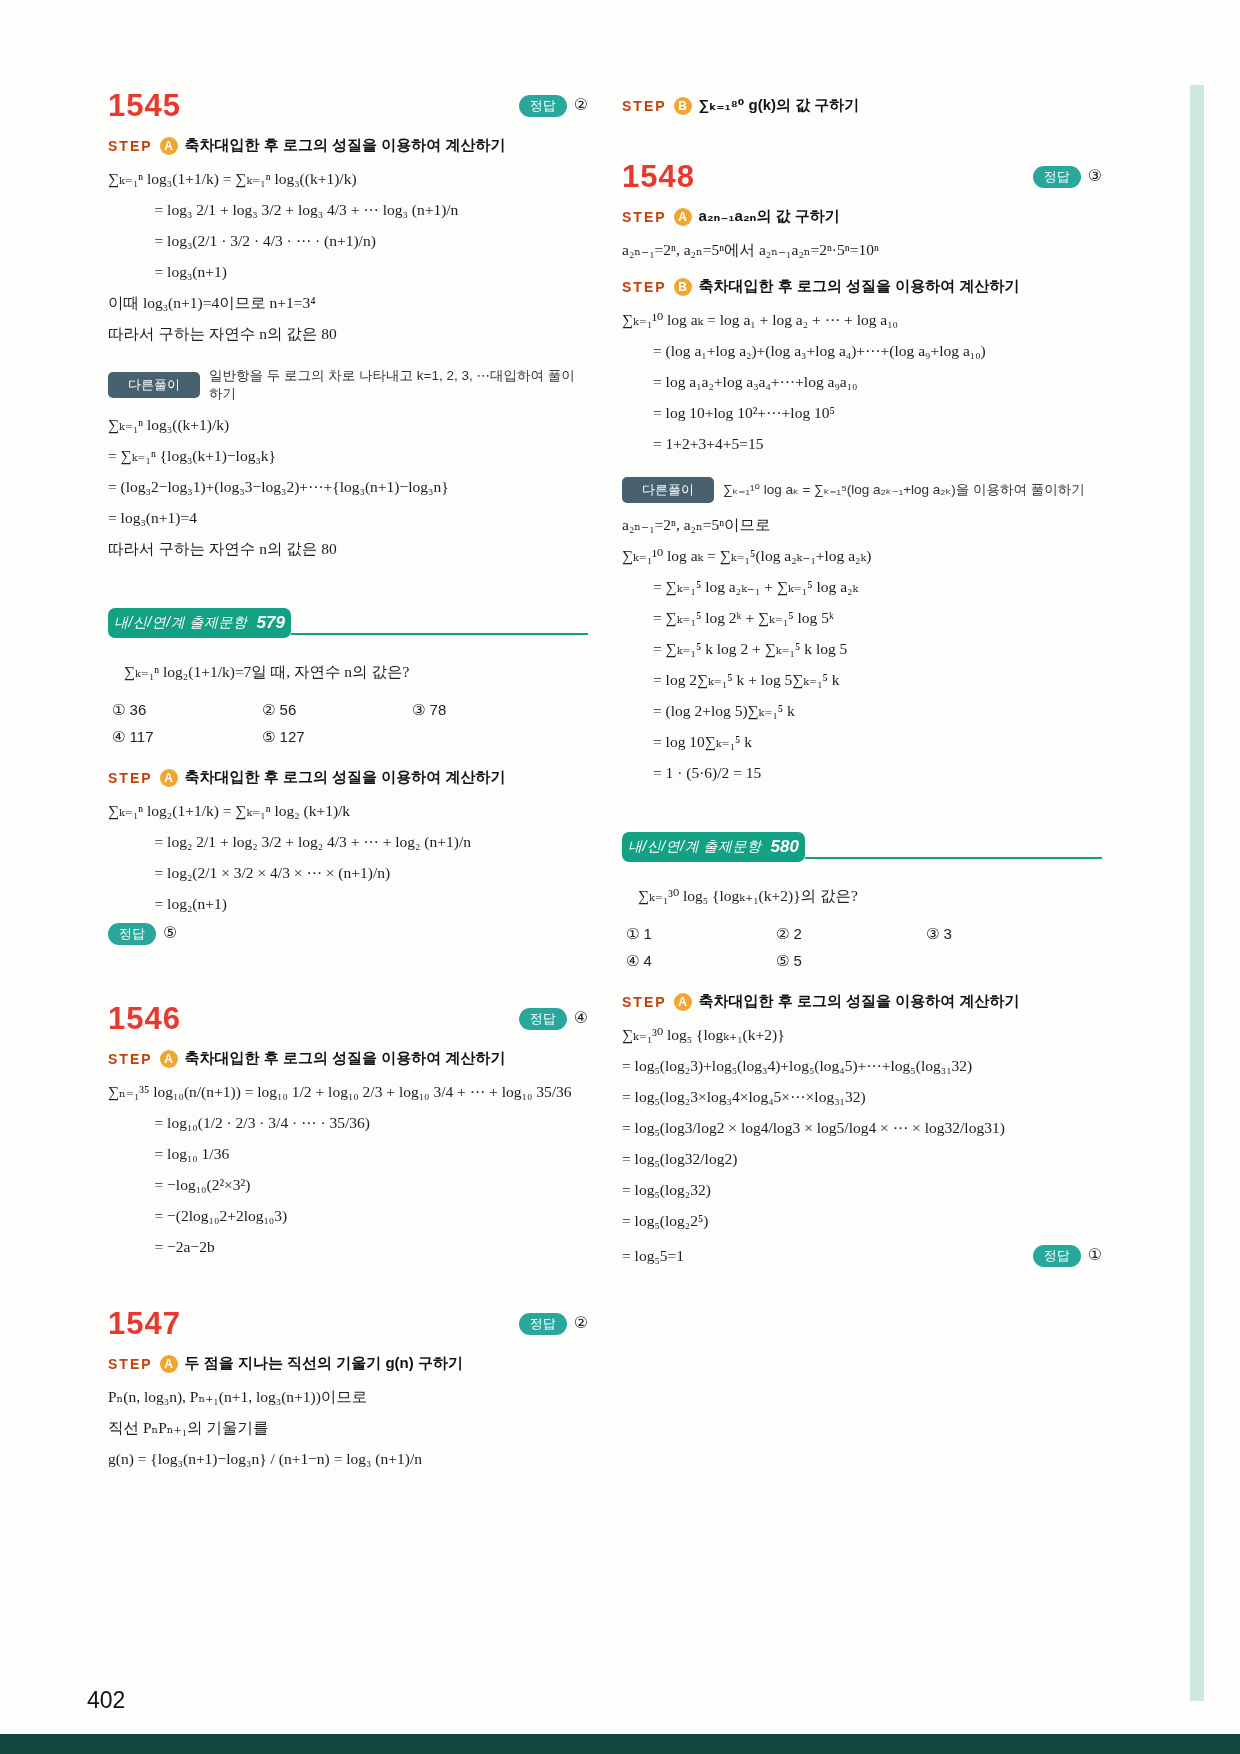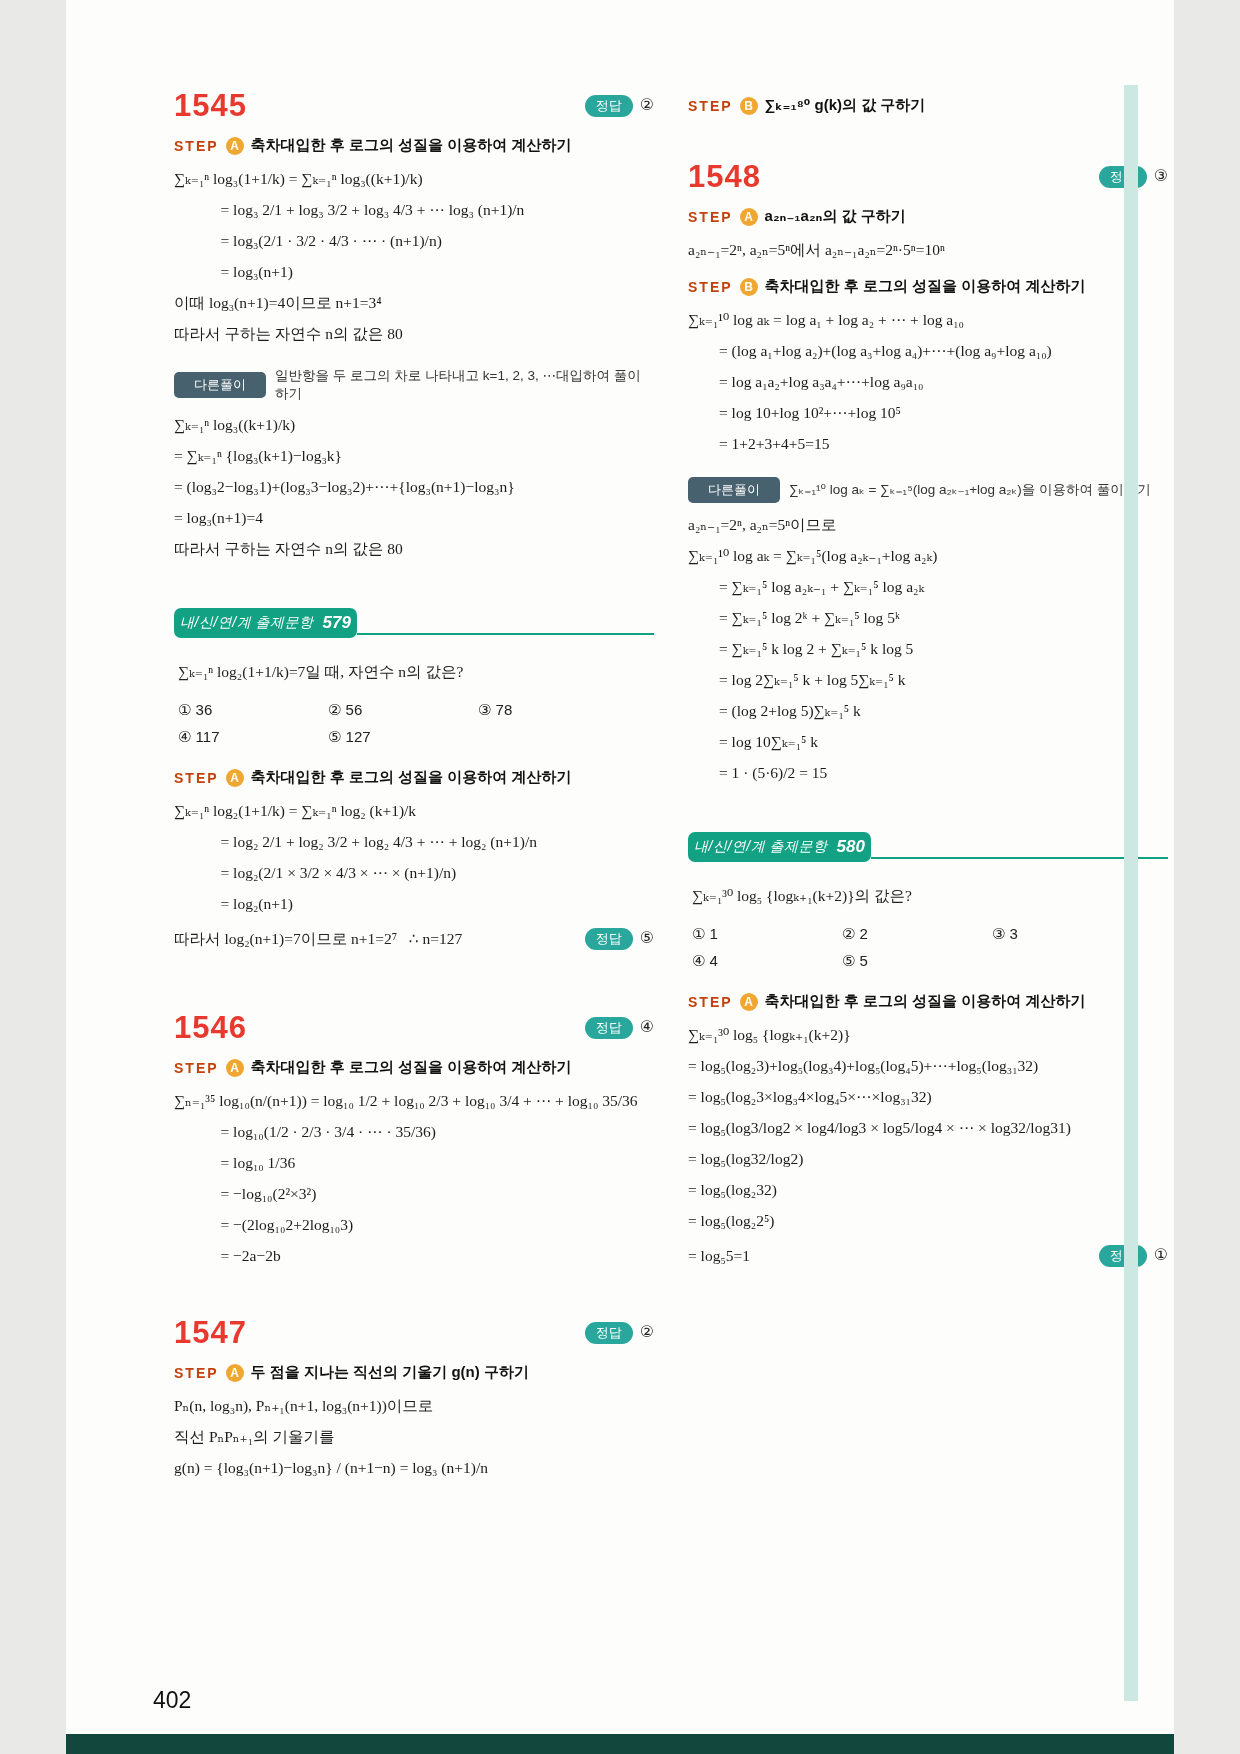--- a/index.html
+++ b/index.html
@@ -1,17 +1,17 @@
 <!DOCTYPE html>
 <html><head>
 <meta charset="utf-8">
 <style>
   html,body { margin:0; padding:0; background:#e9e9e7; }
   .page {
-    position:relative; width:1108px; height:1754px; margin:0 auto;
+    position:relative; width:1240px; height:1754px; margin:0 auto;
     background:#fdfdfb; overflow:hidden;
     font-family:"Liberation Sans","DejaVu Sans",sans-serif; color:#222;
   }
   .col { position:absolute; width:480px; }
   .col-left { left:108px; top:88px; }
   .col-right { left:622px; top:84px; }
 
   .prob-head { display:flex; align-items:center; justify-content:space-between; margin:0 0 6px 0; }
   .prob-num { color:#e8392f; font-size:31px; font-weight:bold; letter-spacing:1px; }
   .answer-chip { display:inline-flex; align-items:flex-start; gap:7px; }
@@ -31,21 +31,21 @@
   .alt-pill { background:#47616f; color:#fff; font-size:13px; padding:4px 20px; border-radius:5px; white-space:nowrap; flex:0 0 auto; }
   .alt-desc { font-size:13.5px; color:#333; }
 
   .exam-banner { display:flex; align-items:center; margin:44px 0 18px 0; }
   .exam-pill { display:inline-flex; align-items:center; background:#12a283; color:#fff;
     border-radius:7px; padding:5px 6px; flex:0 0 auto;font-style:italic; }
   .exam-label { font-size:14px; letter-spacing:0.5px; }
   .exam-num { font-size:17px; font-weight:bold; margin-left:9px; }
   .exam-rule { flex:1; height:2px; background:#12a283; align-self:flex-end; margin-bottom:3px; }
 
-  .question { font-family:"Liberation Serif","DejaVu Serif","DejaVu Sans",serif; font-size:15.5px; margin:8px 0 14px 4px; line-height:2.0; }
+  .question { font-family:"Liberation Serif","DejaVu Serif","DejaVu Sans",serif; font-size:15.5px; margin:8px 0 14px 16px; line-height:2.0; }
   .choices { display:grid; grid-template-columns:1.25fr 1.25fr 1fr; row-gap:9px; font-size:15px; margin:6px 0 22px 4px; max-width:420px; }
   .choice { white-space:pre-wrap; }
 
   .result-row { display:flex; align-items:center; justify-content:space-between; margin-top:4px; }
   .result-text { font-family:"Liberation Serif","DejaVu Serif","DejaVu Sans",serif; font-size:15.5px; white-space:pre-wrap; line-height:2.0; }
 
   .mt-sec { margin-top:56px; }
   .mt-sec-sm { margin-top:44px; }
 
   .side-strip { position:absolute; right:36px; top:85px; width:14px; height:1616px; background:#cde7e2; }
@@ -114,21 +114,20 @@
         <span class="step-letter">A</span>
         <span class="step-title">축차대입한 후 로그의 성질을 이용하여 계산하기</span>
       </div>
       <div class="math-block">
           <div class="math-line">∑ₖ₌₁ⁿ log₂(1+1/k) = ∑ₖ₌₁ⁿ log₂ (k+1)/k</div>
           <div class="math-line">            = log₂ 2/1 + log₂ 3/2 + log₂ 4/3 + ⋯ + log₂ (n+1)/n</div>
           <div class="math-line">            = log₂(2/1 × 3/2 × 4/3 × ⋯ × (n+1)/n)</div>
           <div class="math-line">            = log₂(n+1)</div>
         </div>
       <div class="result-row">
-        <span class="result-text">따라서 log₂(n+1)=7이므로 n+1=2⁷   ∴ n=127</span>
         <span class="answer-chip">
           <span class="chip-pill">정답</span>
           <span class="chip-num">⑤</span>
         </span>
       </div>
     </section>
 
     <section class="mt-sec">
       <div class="prob-head">
         <span class="prob-num">1546</span>

